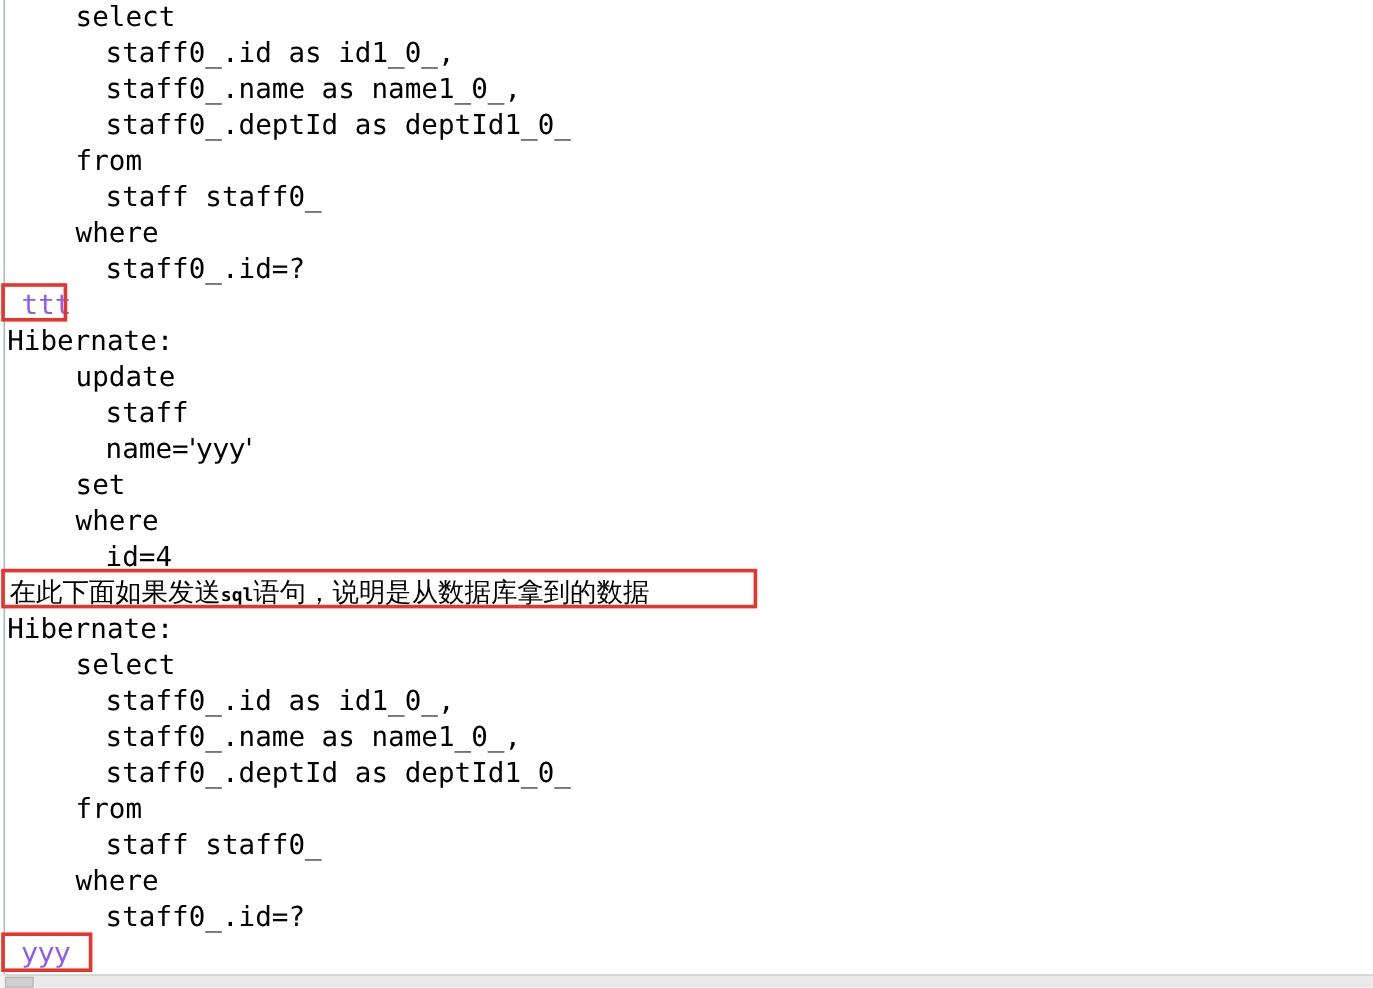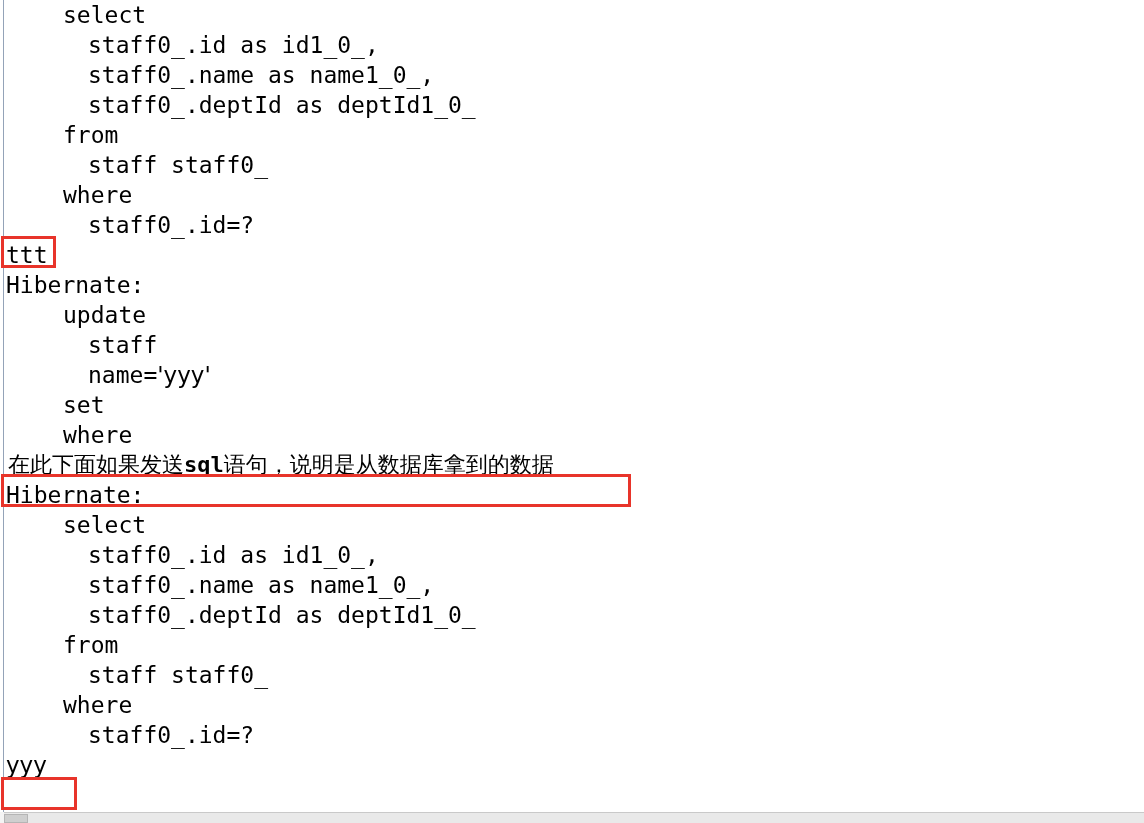--- a/index.html
+++ b/index.html
@@ -95,33 +95,33 @@
     font-size: 22px;
     padding-left: 8px;
     box-sizing: border-box;
     white-space: pre;
     color: #000000;
     font-family: "DejaVu Sans", "Liberation Sans", sans-serif;
   }
   .note-line .mono-seg {
     font-family: "DejaVu Sans Mono", "Liberation Mono", monospace;
     font-weight: bold;
-    font-size: 22px;
+    font-size: 15px;
   }
 
   
   .echo-line {
     position: relative;
     height: 30px;
     line-height: 30px;
     font-size: 23px;
-    padding-left: 6px;
+    padding-left: 18px;
     box-sizing: border-box;
     white-space: pre;
-    color: #000000;
+    color: #8b5cf6;
   }
   .echo-mono {
     font-family: "DejaVu Sans Mono", "Liberation Mono", monospace;
   }
   .echo-prop {
     font-family: "DejaVu Sans", "Liberation Sans", sans-serif;
   }
 
   
   #bottom-scrollbar {
@@ -172,20 +172,21 @@
   <div class="echo-line echo-mono boxed">ttt</div>
 
   <div class="line ind0">Hibernate:</div>
   <div class="line ind1">update</div>
   <div class="line ind2">staff</div>
   <div class="line ind2"><span>name=</span><span class="fallback-face">'</span><span class="fallback-face">yyy</span><span class="fallback-face">'</span></div>
 
   <div class="line ind1">set</div>
 
   <div class="line ind1">where</div>
+  <div class="line ind2">id=4</div>
 
   <div class="note-line boxed"><span>在此下面如果发送</span><span class="mono-seg">sql</span><span>语句，说明是从数据库拿到的数据</span></div>
 
   <div class="line ind0">Hibernate:</div>
   <div class="line ind1">select</div>
   <div class="line ind2">staff0_.id as id1_0_,</div>
   <div class="line ind2">staff0_.name as name1_0_,</div>
   <div class="line ind2">staff0_.deptId as deptId1_0_</div>
   <div class="line ind1">from</div>
   <div class="line ind2">staff staff0_</div>

